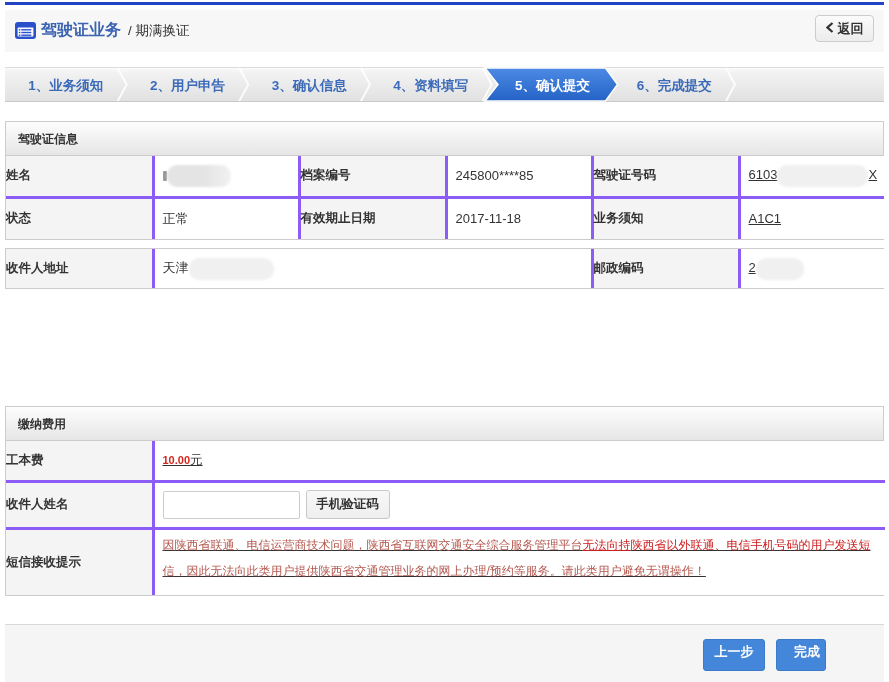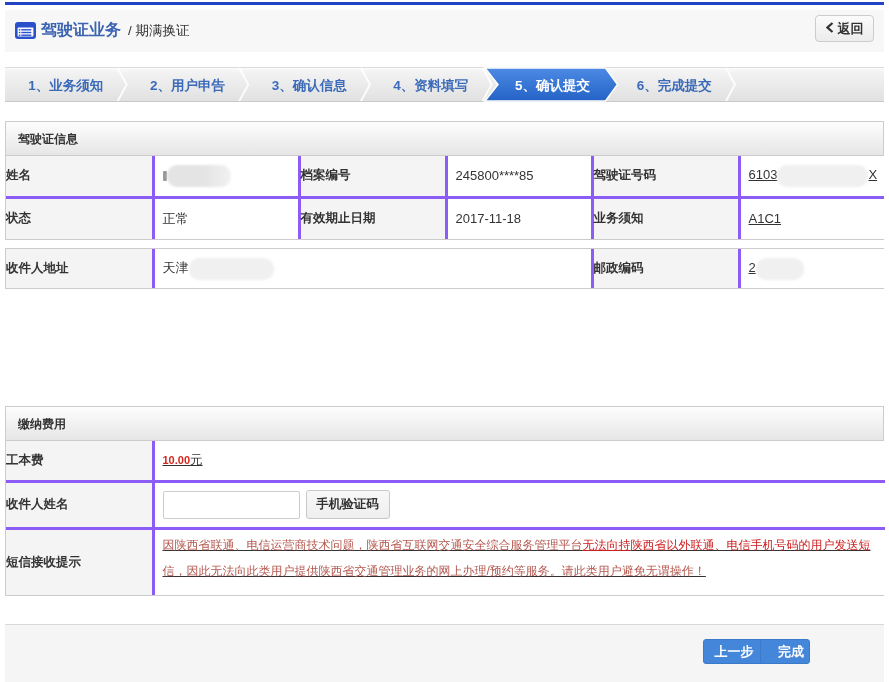--- a/index.html
+++ b/index.html
@@ -26,21 +26,21 @@
 .frag{display:inline-block;width:4px;height:10px;background:#9a9a9a;vertical-align:middle;border-radius:1px;filter:blur(0.6px);}
 .fee{font-size:11px;font-weight:bold;color:#d6251d;}
 .yuan{font-size:12.5px;color:#333;}
 #vcode{width:125px;height:26px;border:1px solid #ccc;border-radius:2px;font-size:13px;padding:0 5px;vertical-align:middle;}
 #getcode{display:inline-block;margin-left:6px;width:82px;height:27px;line-height:27px;text-align:center;border:1px solid #c8c8c8;border-radius:3px;background:linear-gradient(#f8f8f8,#eeeeee);font-size:12.5px;font-weight:bold;color:#333;vertical-align:middle;}
 .redp{font-size:12px;color:#b4574e;line-height:26px;position:relative;top:-4px;}
 .redem{color:#cc2020;}
 .redu{text-decoration:underline;}
 #hrline{left:5px;top:624px;width:879px;height:1px;background:#d8d8d8;}
 #footer{left:5px;top:625px;width:879px;height:57px;background:#f5f5f5;}
-.bluebtn{top:639px;height:25px;line-height:23px;background:#4486d9;border:1px solid #3a7ac8;border-radius:3px;color:#fff;font-size:13px;font-weight:bold;text-align:center;box-sizing:border-box;}
+.bluebtn{top:639px;height:32px;line-height:23px;background:#4486d9;border:1px solid #3a7ac8;border-radius:3px;color:#fff;font-size:13px;font-weight:bold;text-align:center;box-sizing:border-box;}
 </style></head>
 <body>
 <div id="page">
   <div class="abs" id="topline"></div>
   <div class="abs" id="hdr">
     <svg class="abs" style="left:10px;top:12px" width="21" height="17" viewBox="0 0 21 17">
       <rect x="0" y="0" width="21" height="17" rx="3" fill="#2b50cc"></rect>
       <rect x="2.6" y="5.6" width="15.8" height="8.8" rx="1" fill="#fff"></rect>
       <g fill="#2b50cc">
         <rect x="3.8" y="7.1" width="1.6" height="1.4"></rect>
@@ -164,14 +164,14 @@
               <div class="redp">因陕西省联通、电信运营商技术问题，陕西省互联网交通安全综合服务管理平台<span class="redem"><span class="redu">无法向持</span>陕西省以外联通、电信手机号码的用户发送短</span><br>信，因此无法向此类用户提供陕西省交通管理业务的网上办理/预约等服务。请此类用户避免无谓操作！</div>
             </td>
           </tr>
     </tbody>
       </table>
   </div>
 
   <div class="abs" id="hrline"></div>
   <div class="abs" id="footer"></div>
   <div class="abs bluebtn" style="left:703px;width:62px;">上一步</div>
-  <div class="abs bluebtn" style="left:760px;width:50px;padding-left:12px;">完成</div>
+  <div class="abs bluebtn" style="left:776px;width:50px;padding-left:12px;">完成</div>
 </div>
 
 </body></html>

